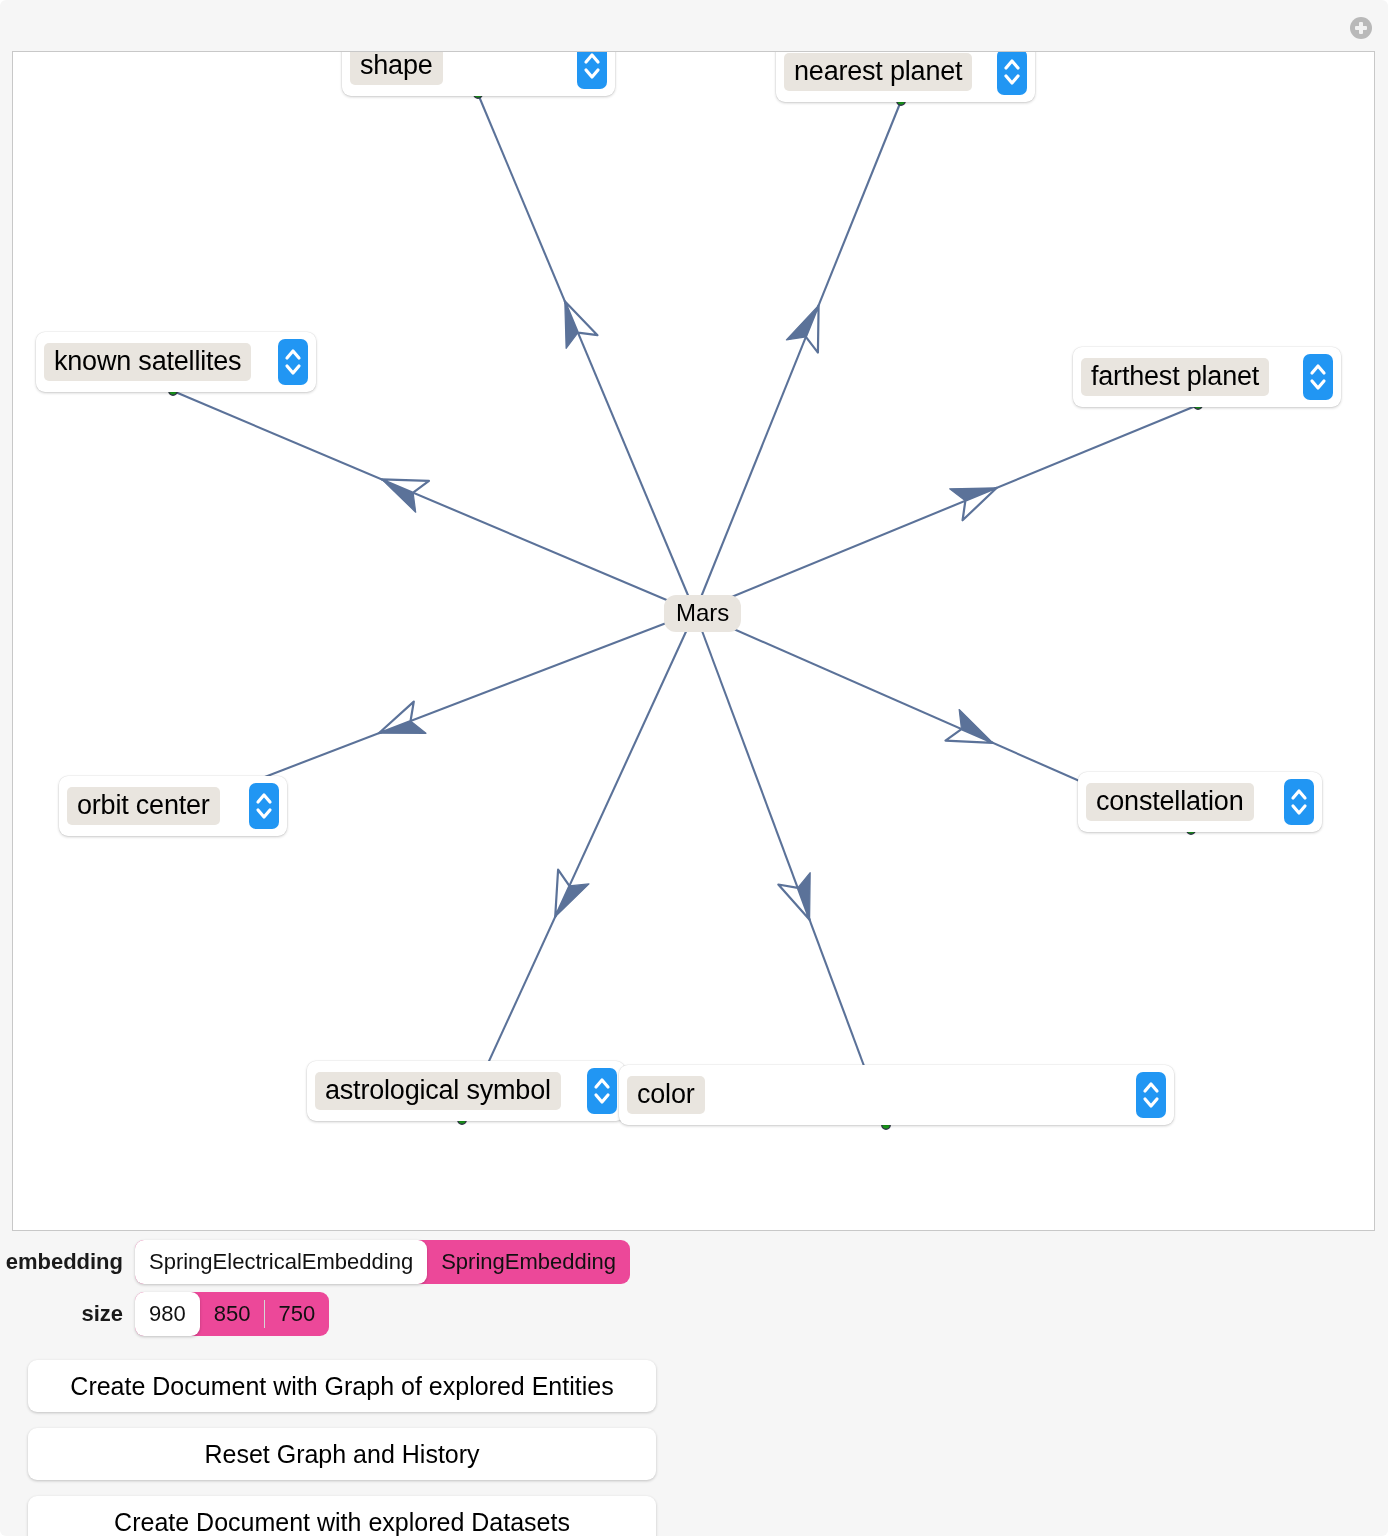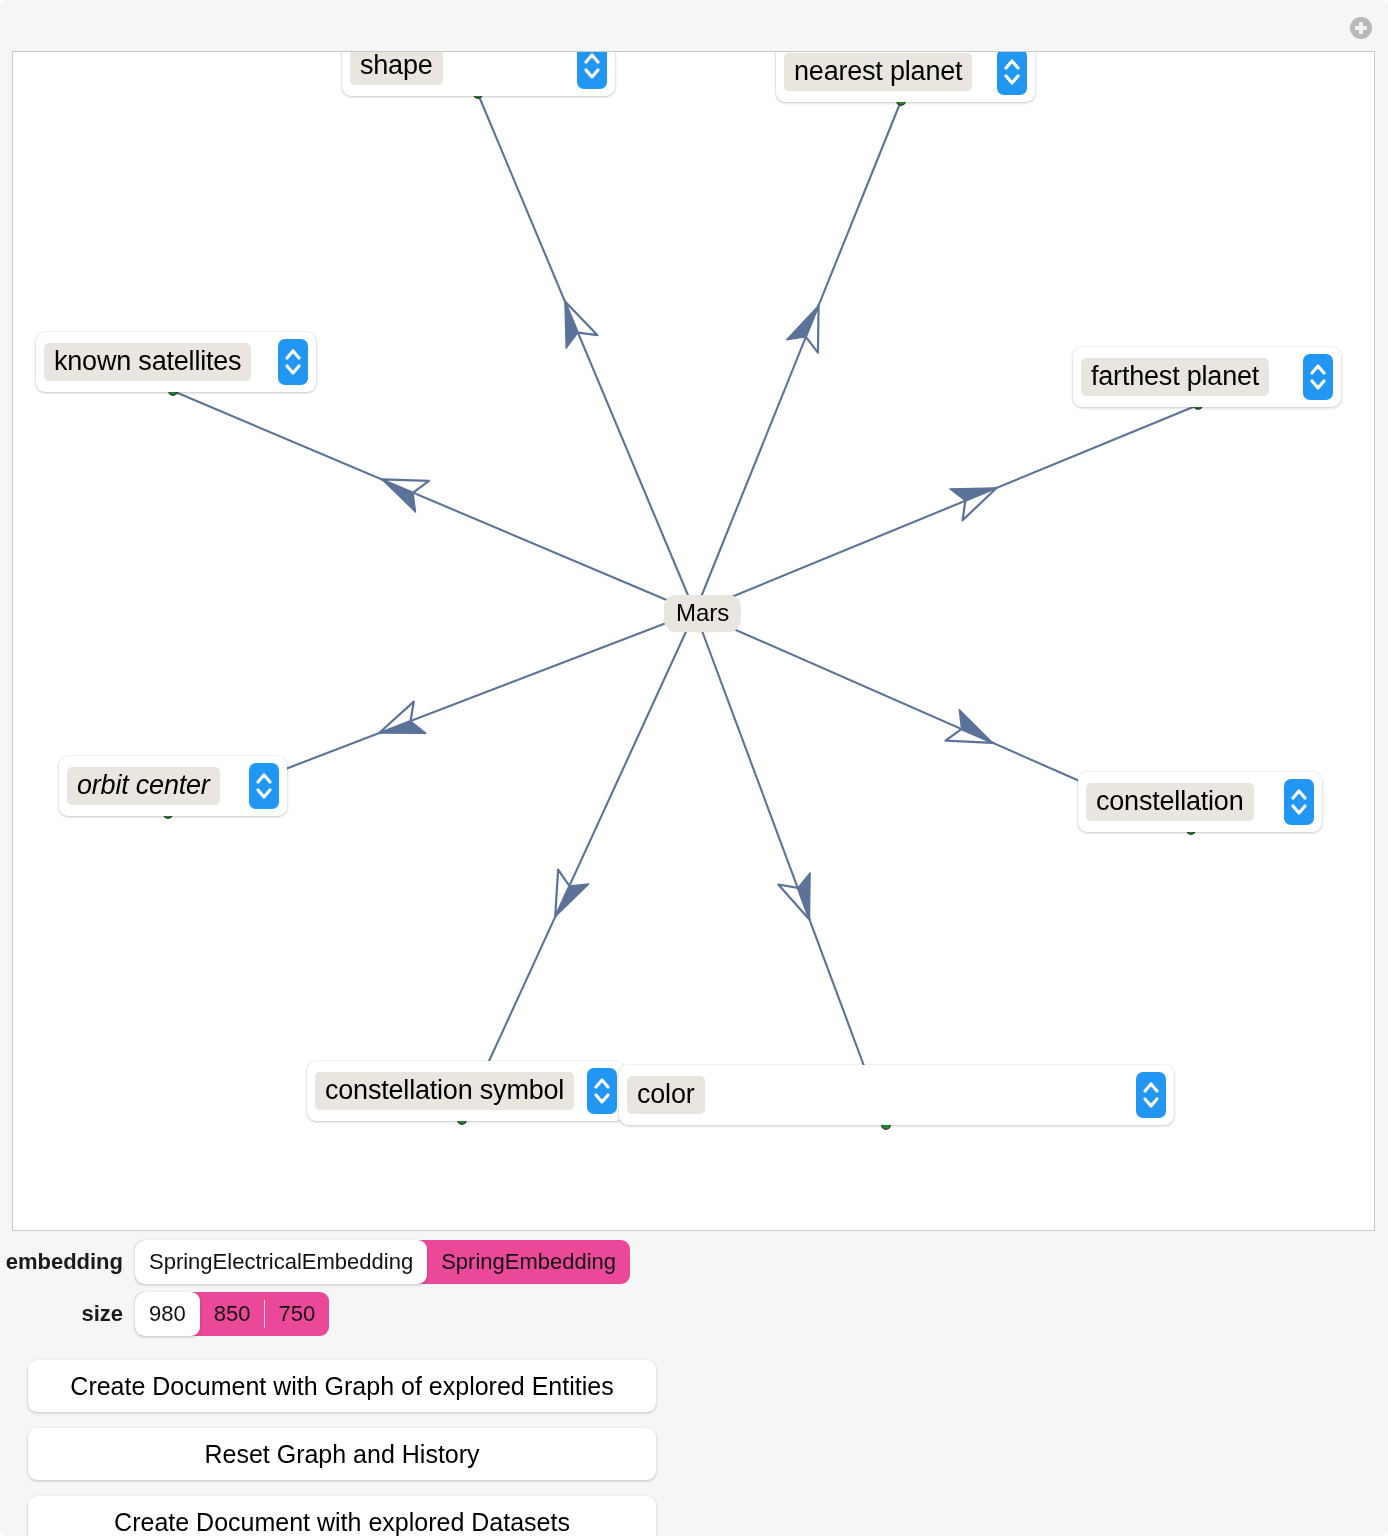--- a/index.html
+++ b/index.html
@@ -287,40 +287,40 @@
         </div>
         <div class="node" style="left: 1060px; top: 295px; width: 268px;">
           <span class="node-label">farthest planet</span>
           <span class="spinner" style="margin-left: auto;">
             <svg width="20" height="34" viewBox="0 0 20 34">
               <path d="M4 13 L10 6 L16 13" stroke="#ffffff" stroke-width="3.2" fill="none" stroke-linecap="round" stroke-linejoin="round"></path>
               <path d="M4 21 L10 28 L16 21" stroke="#ffffff" stroke-width="3.2" fill="none" stroke-linecap="round" stroke-linejoin="round"></path>
             </svg>
           </span>
         </div>
-        <div class="node" style="left: 46px; top: 704px; width: 228px; font-style: italic;">
+        <div class="node" style="left: 46px; top: 724px; width: 228px;">
           <span class="node-label">orbit center</span>
           <span class="spinner" style="margin-left: auto;">
             <svg width="20" height="34" viewBox="0 0 20 34">
               <path d="M4 13 L10 6 L16 13" stroke="#ffffff" stroke-width="3.2" fill="none" stroke-linecap="round" stroke-linejoin="round"></path>
               <path d="M4 21 L10 28 L16 21" stroke="#ffffff" stroke-width="3.2" fill="none" stroke-linecap="round" stroke-linejoin="round"></path>
             </svg>
           </span>
         </div>
         <div class="node" style="left: 1065px; top: 720px; width: 244px;">
           <span class="node-label">constellation</span>
           <span class="spinner" style="margin-left: auto;">
             <svg width="20" height="34" viewBox="0 0 20 34">
               <path d="M4 13 L10 6 L16 13" stroke="#ffffff" stroke-width="3.2" fill="none" stroke-linecap="round" stroke-linejoin="round"></path>
               <path d="M4 21 L10 28 L16 21" stroke="#ffffff" stroke-width="3.2" fill="none" stroke-linecap="round" stroke-linejoin="round"></path>
             </svg>
           </span>
         </div>
         <div class="node" style="left: 294px; top: 1009px; width: 318px;">
-          <span class="node-label">constellation symbol</span>
+          <span class="node-label">astrological symbol</span>
           <span class="spinner" style="margin-left: auto;">
             <svg width="20" height="34" viewBox="0 0 20 34">
               <path d="M4 13 L10 6 L16 13" stroke="#ffffff" stroke-width="3.2" fill="none" stroke-linecap="round" stroke-linejoin="round"></path>
               <path d="M4 21 L10 28 L16 21" stroke="#ffffff" stroke-width="3.2" fill="none" stroke-linecap="round" stroke-linejoin="round"></path>
             </svg>
           </span>
         </div>
         <div class="node" style="left: 606px; top: 1013px; width: 555px;">
           <span class="node-label">color</span>
           <span class="spinner" style="margin-left: auto;">

